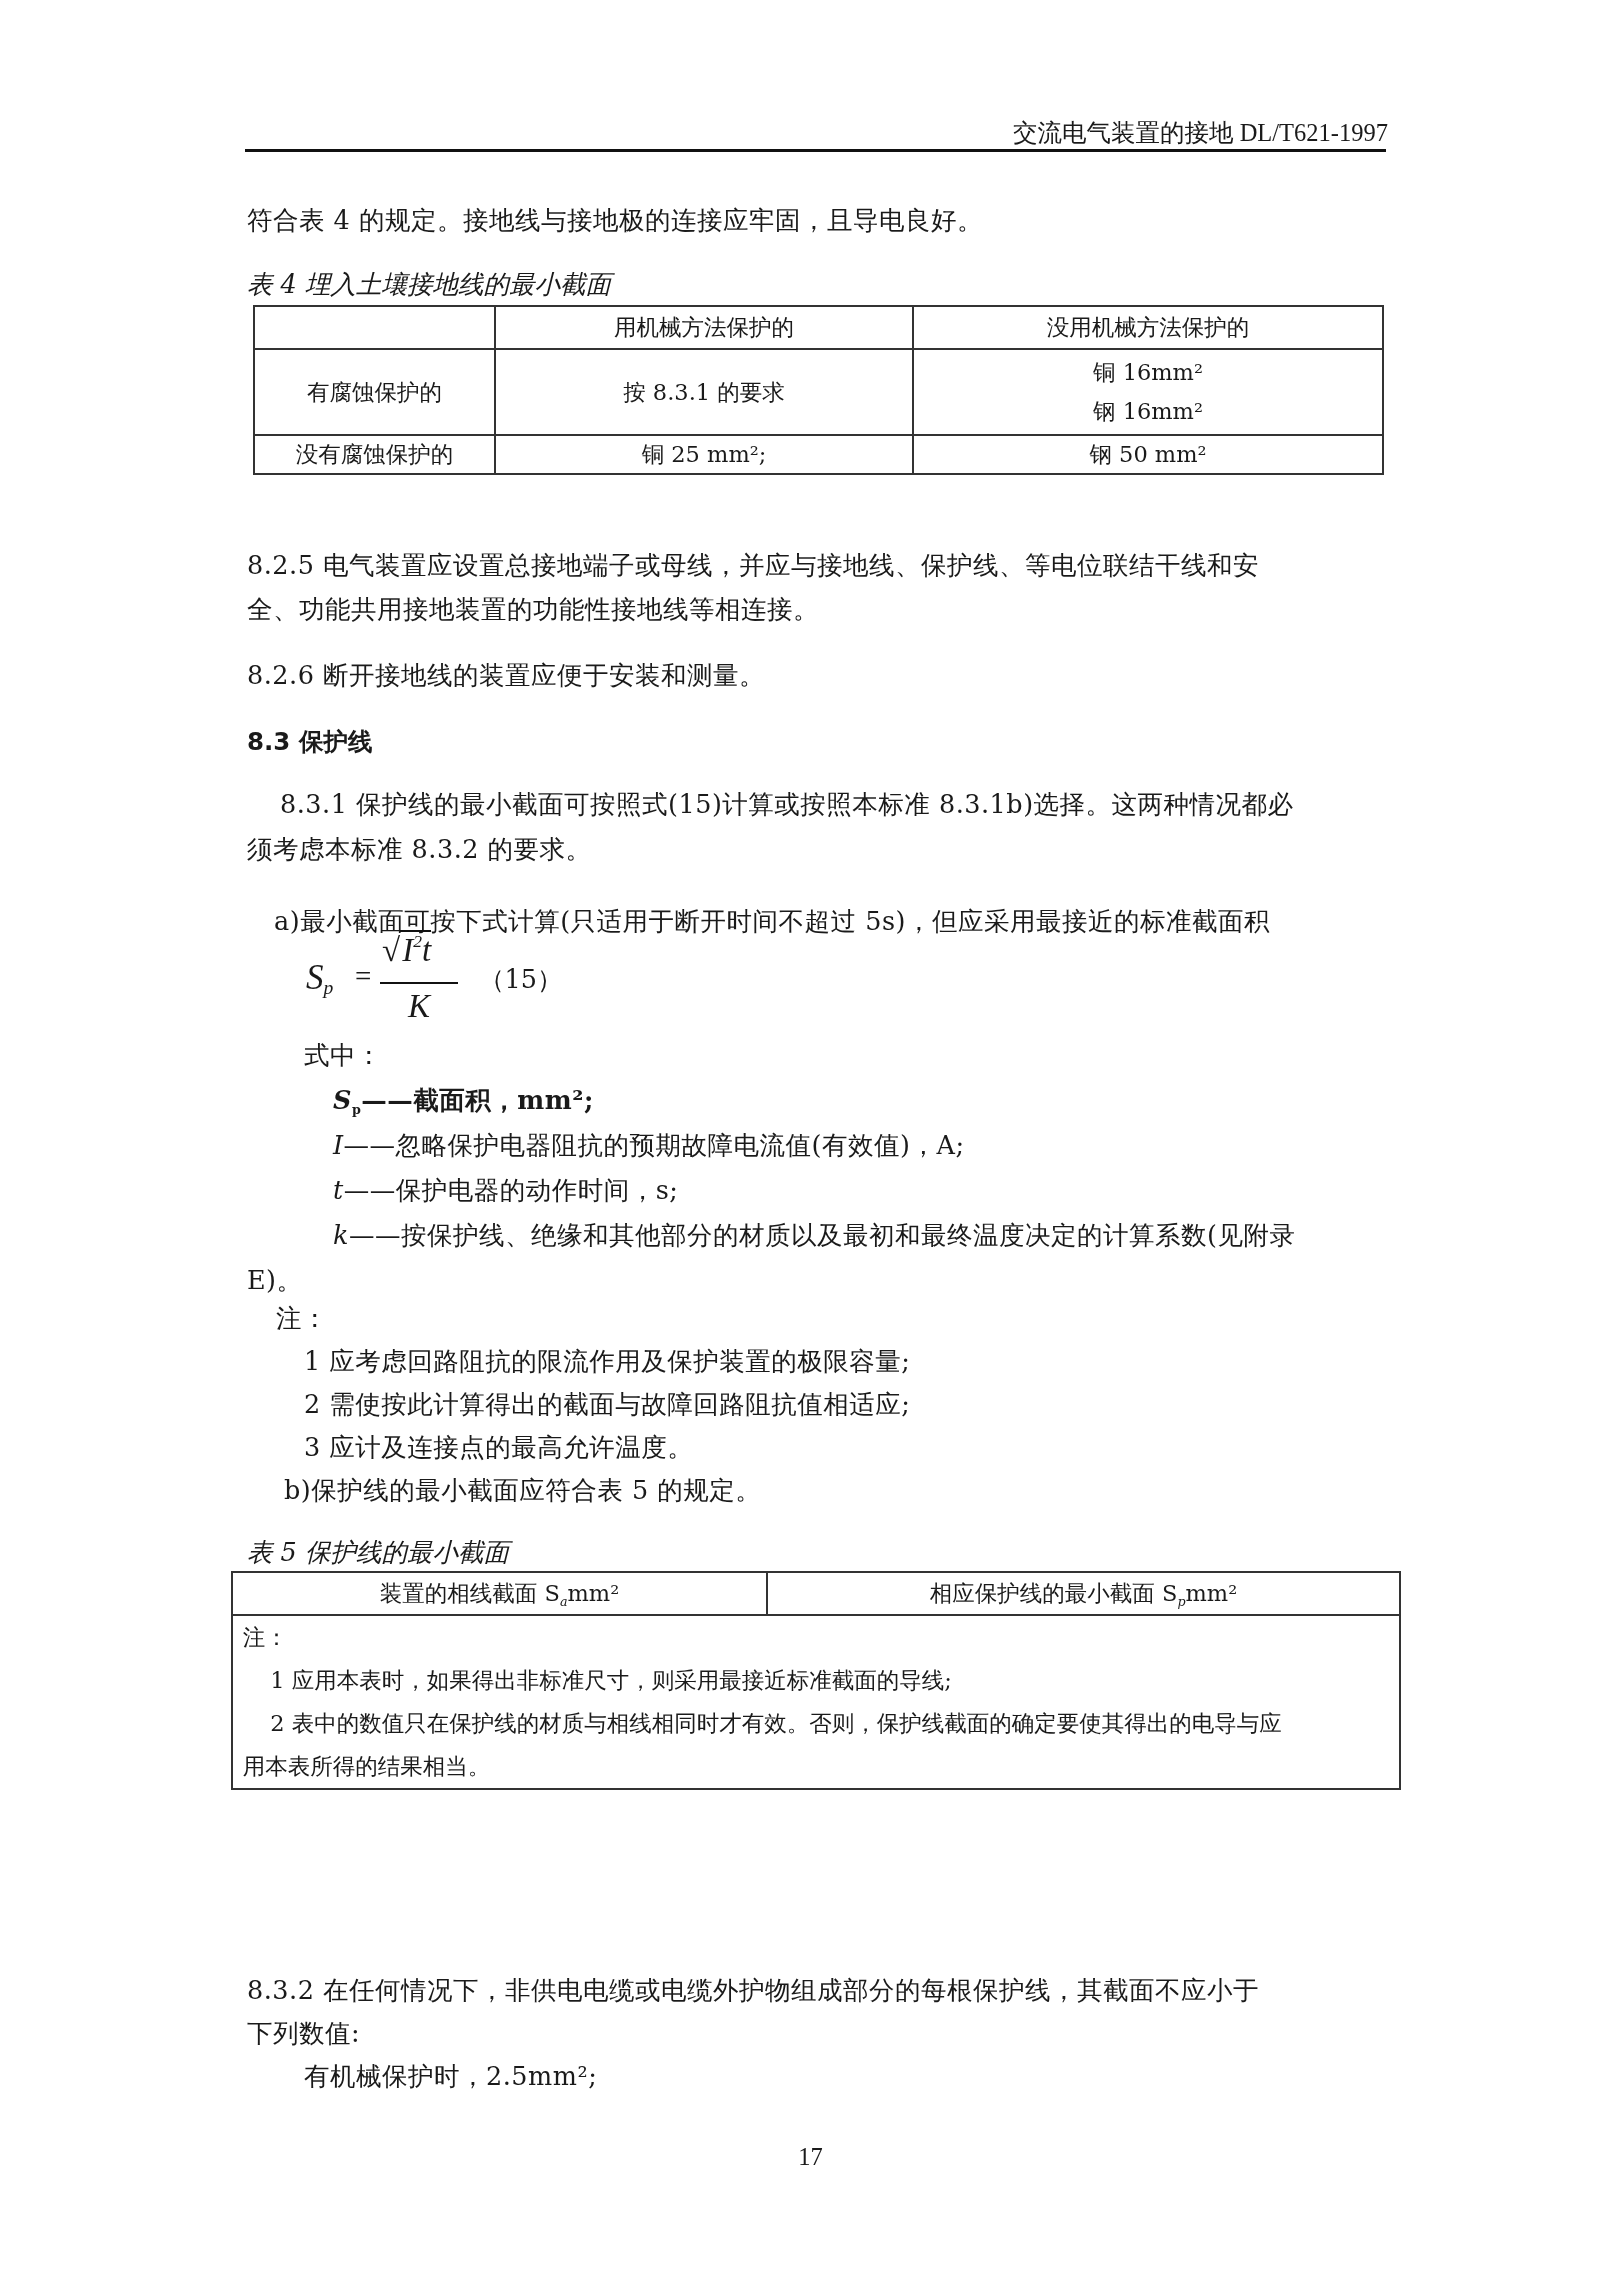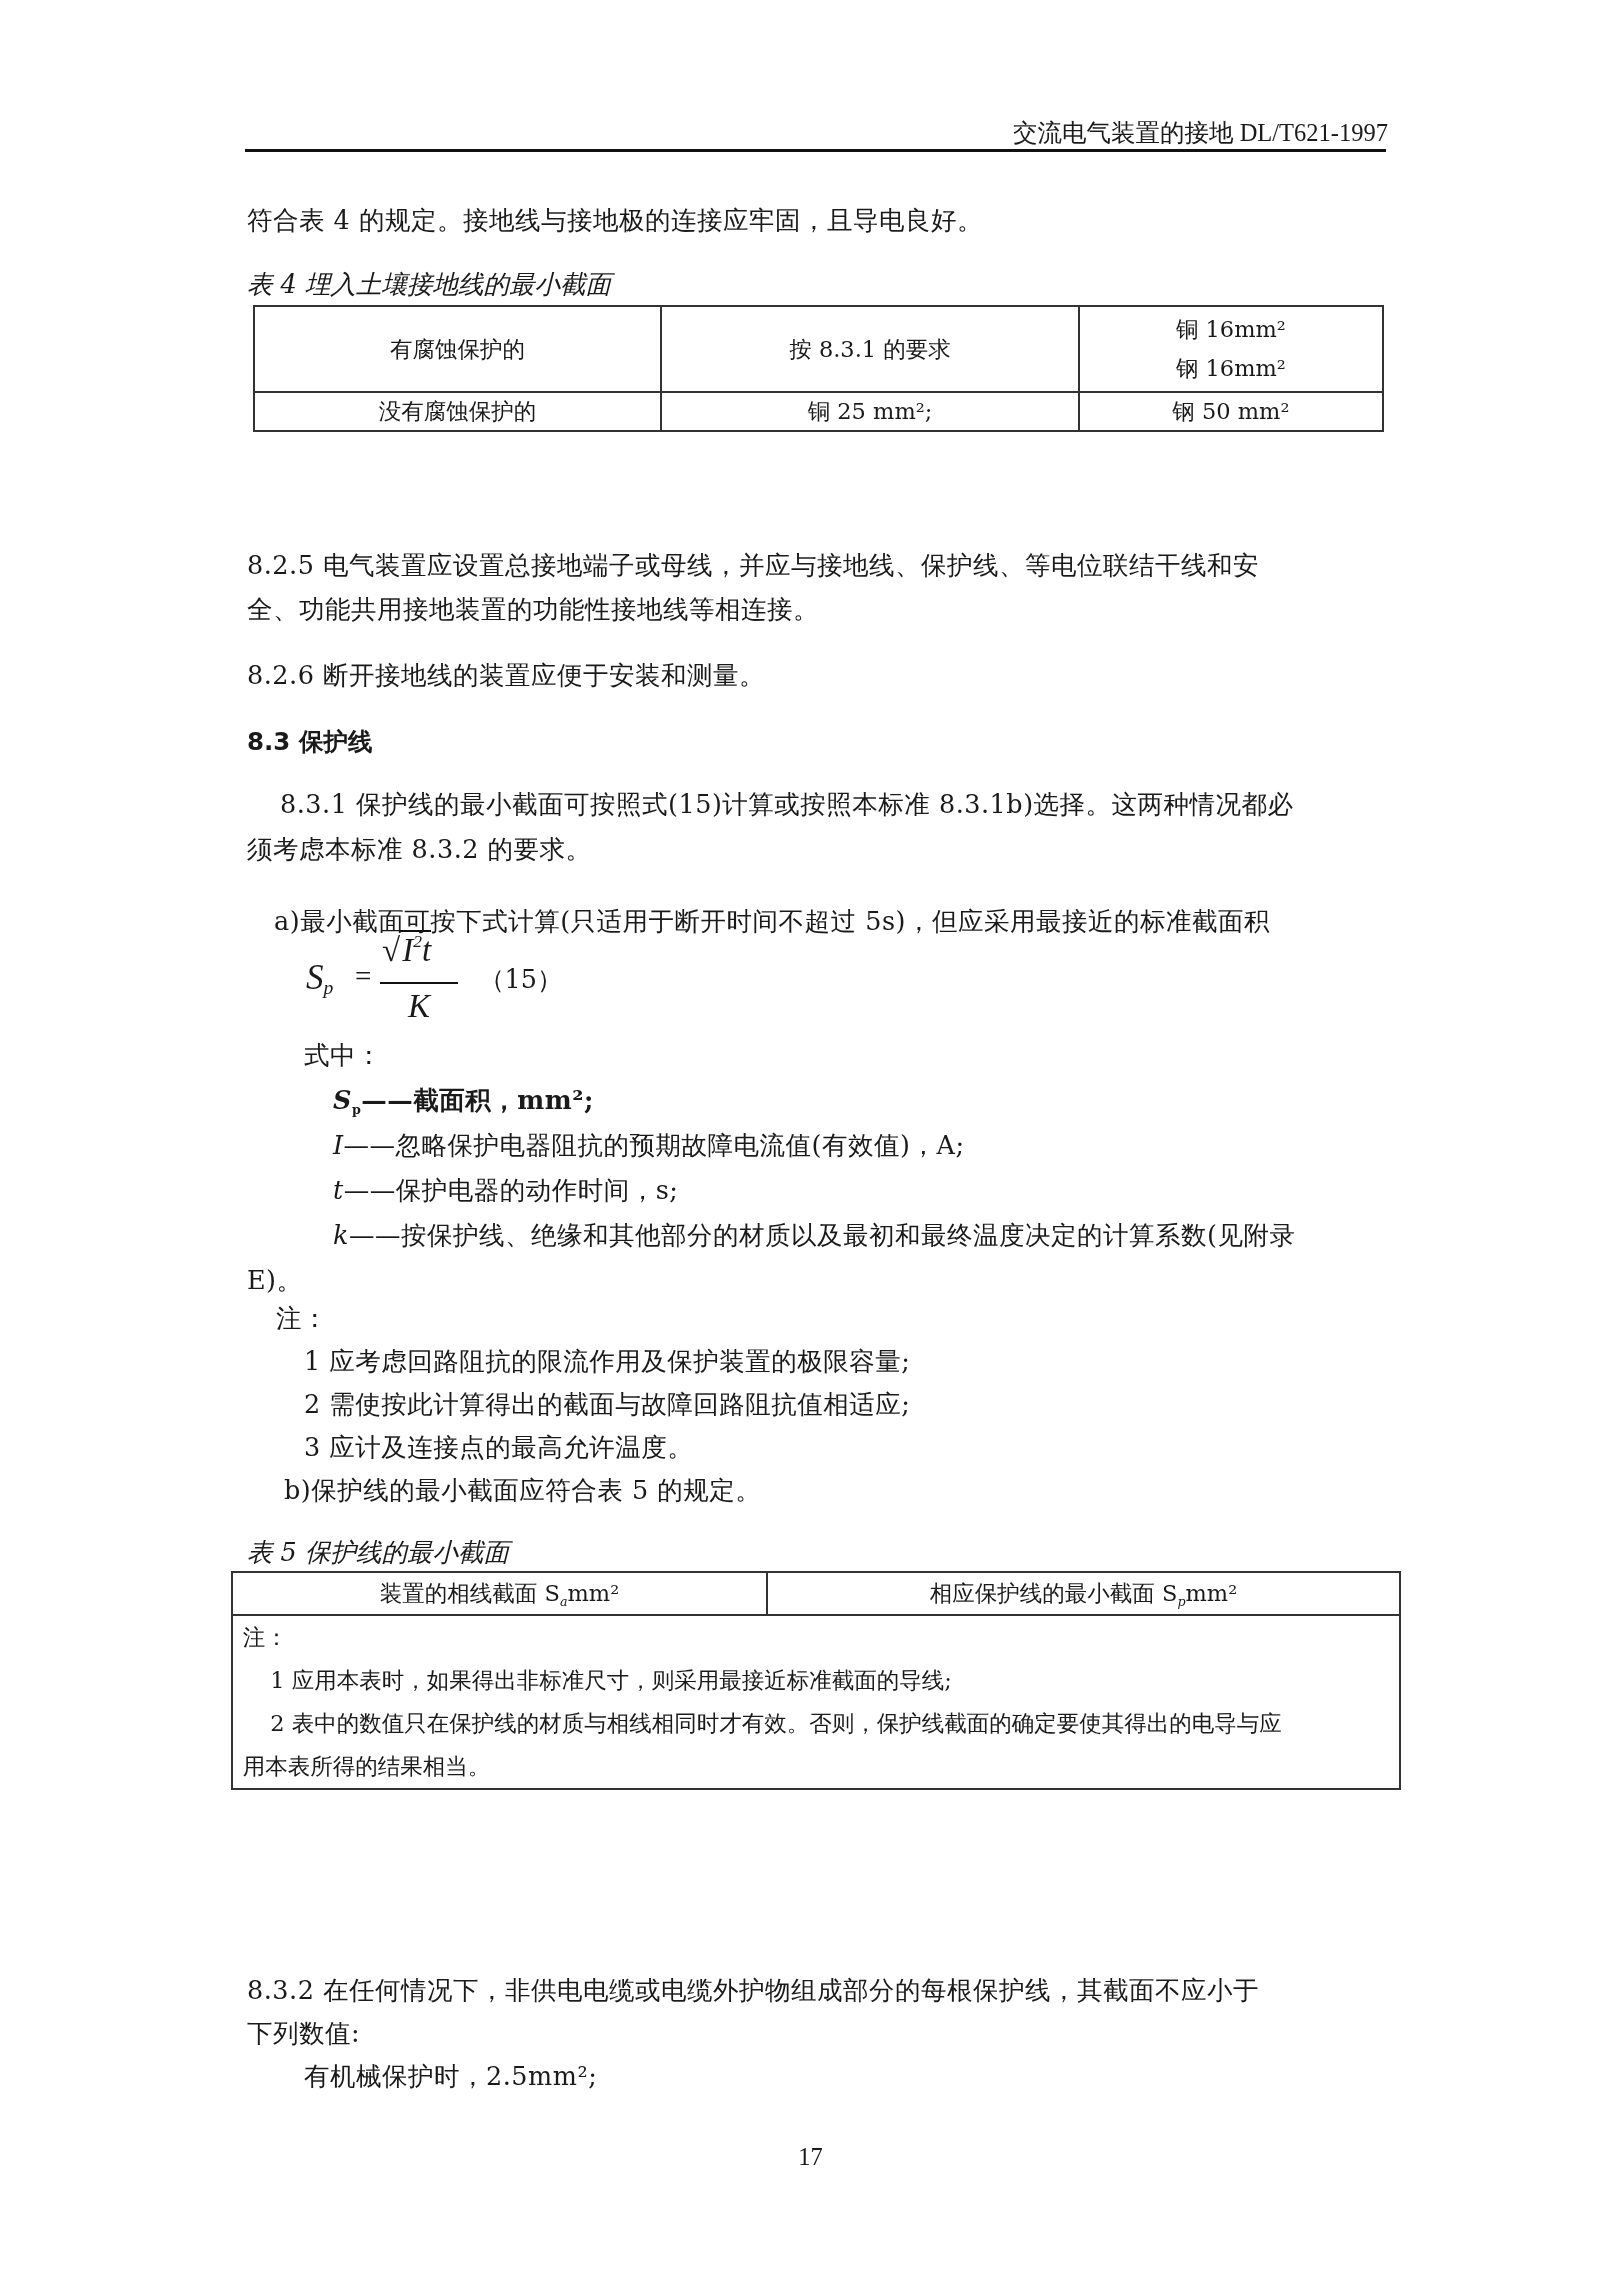--- a/index.html
+++ b/index.html
@@ -31,20 +31,25 @@
 <body>
 
 <div class="abs header">交流电气装置的接地 DL/T621-1997</div>
 <div class="abs header-rule"></div>
 
 <div class="abs txt" style="left:247px; top:206px;">符合表 4 的规定。接地线与接地极的连接应牢固，且导电良好。</div>
 
 <div class="abs caption" style="left:247px; top:267px;">表 4   埋入土壤接地线的最小截面</div>
 <table style="left:253px; top:305px; width:1131px;">
   <tbody>
+      <tr style="height:43px;">
+    <td style="width:239px;"></td>
+    <td style="width:416px;">用机械方法保护的</td>
+    <td>没用机械方法保护的</td>
+  </tr>
   <tr style="height:86px;">
     <td>有腐蚀保护的</td>
     <td>按 8.3.1 的要求</td>
     <td>
       <div style="line-height:39px;">铜   16mm²</div>
       <div style="line-height:39px;">钢   16mm²</div>
     </td>
   </tr>
   <tr style="height:39px;">
     <td>没有腐蚀保护的</td>

